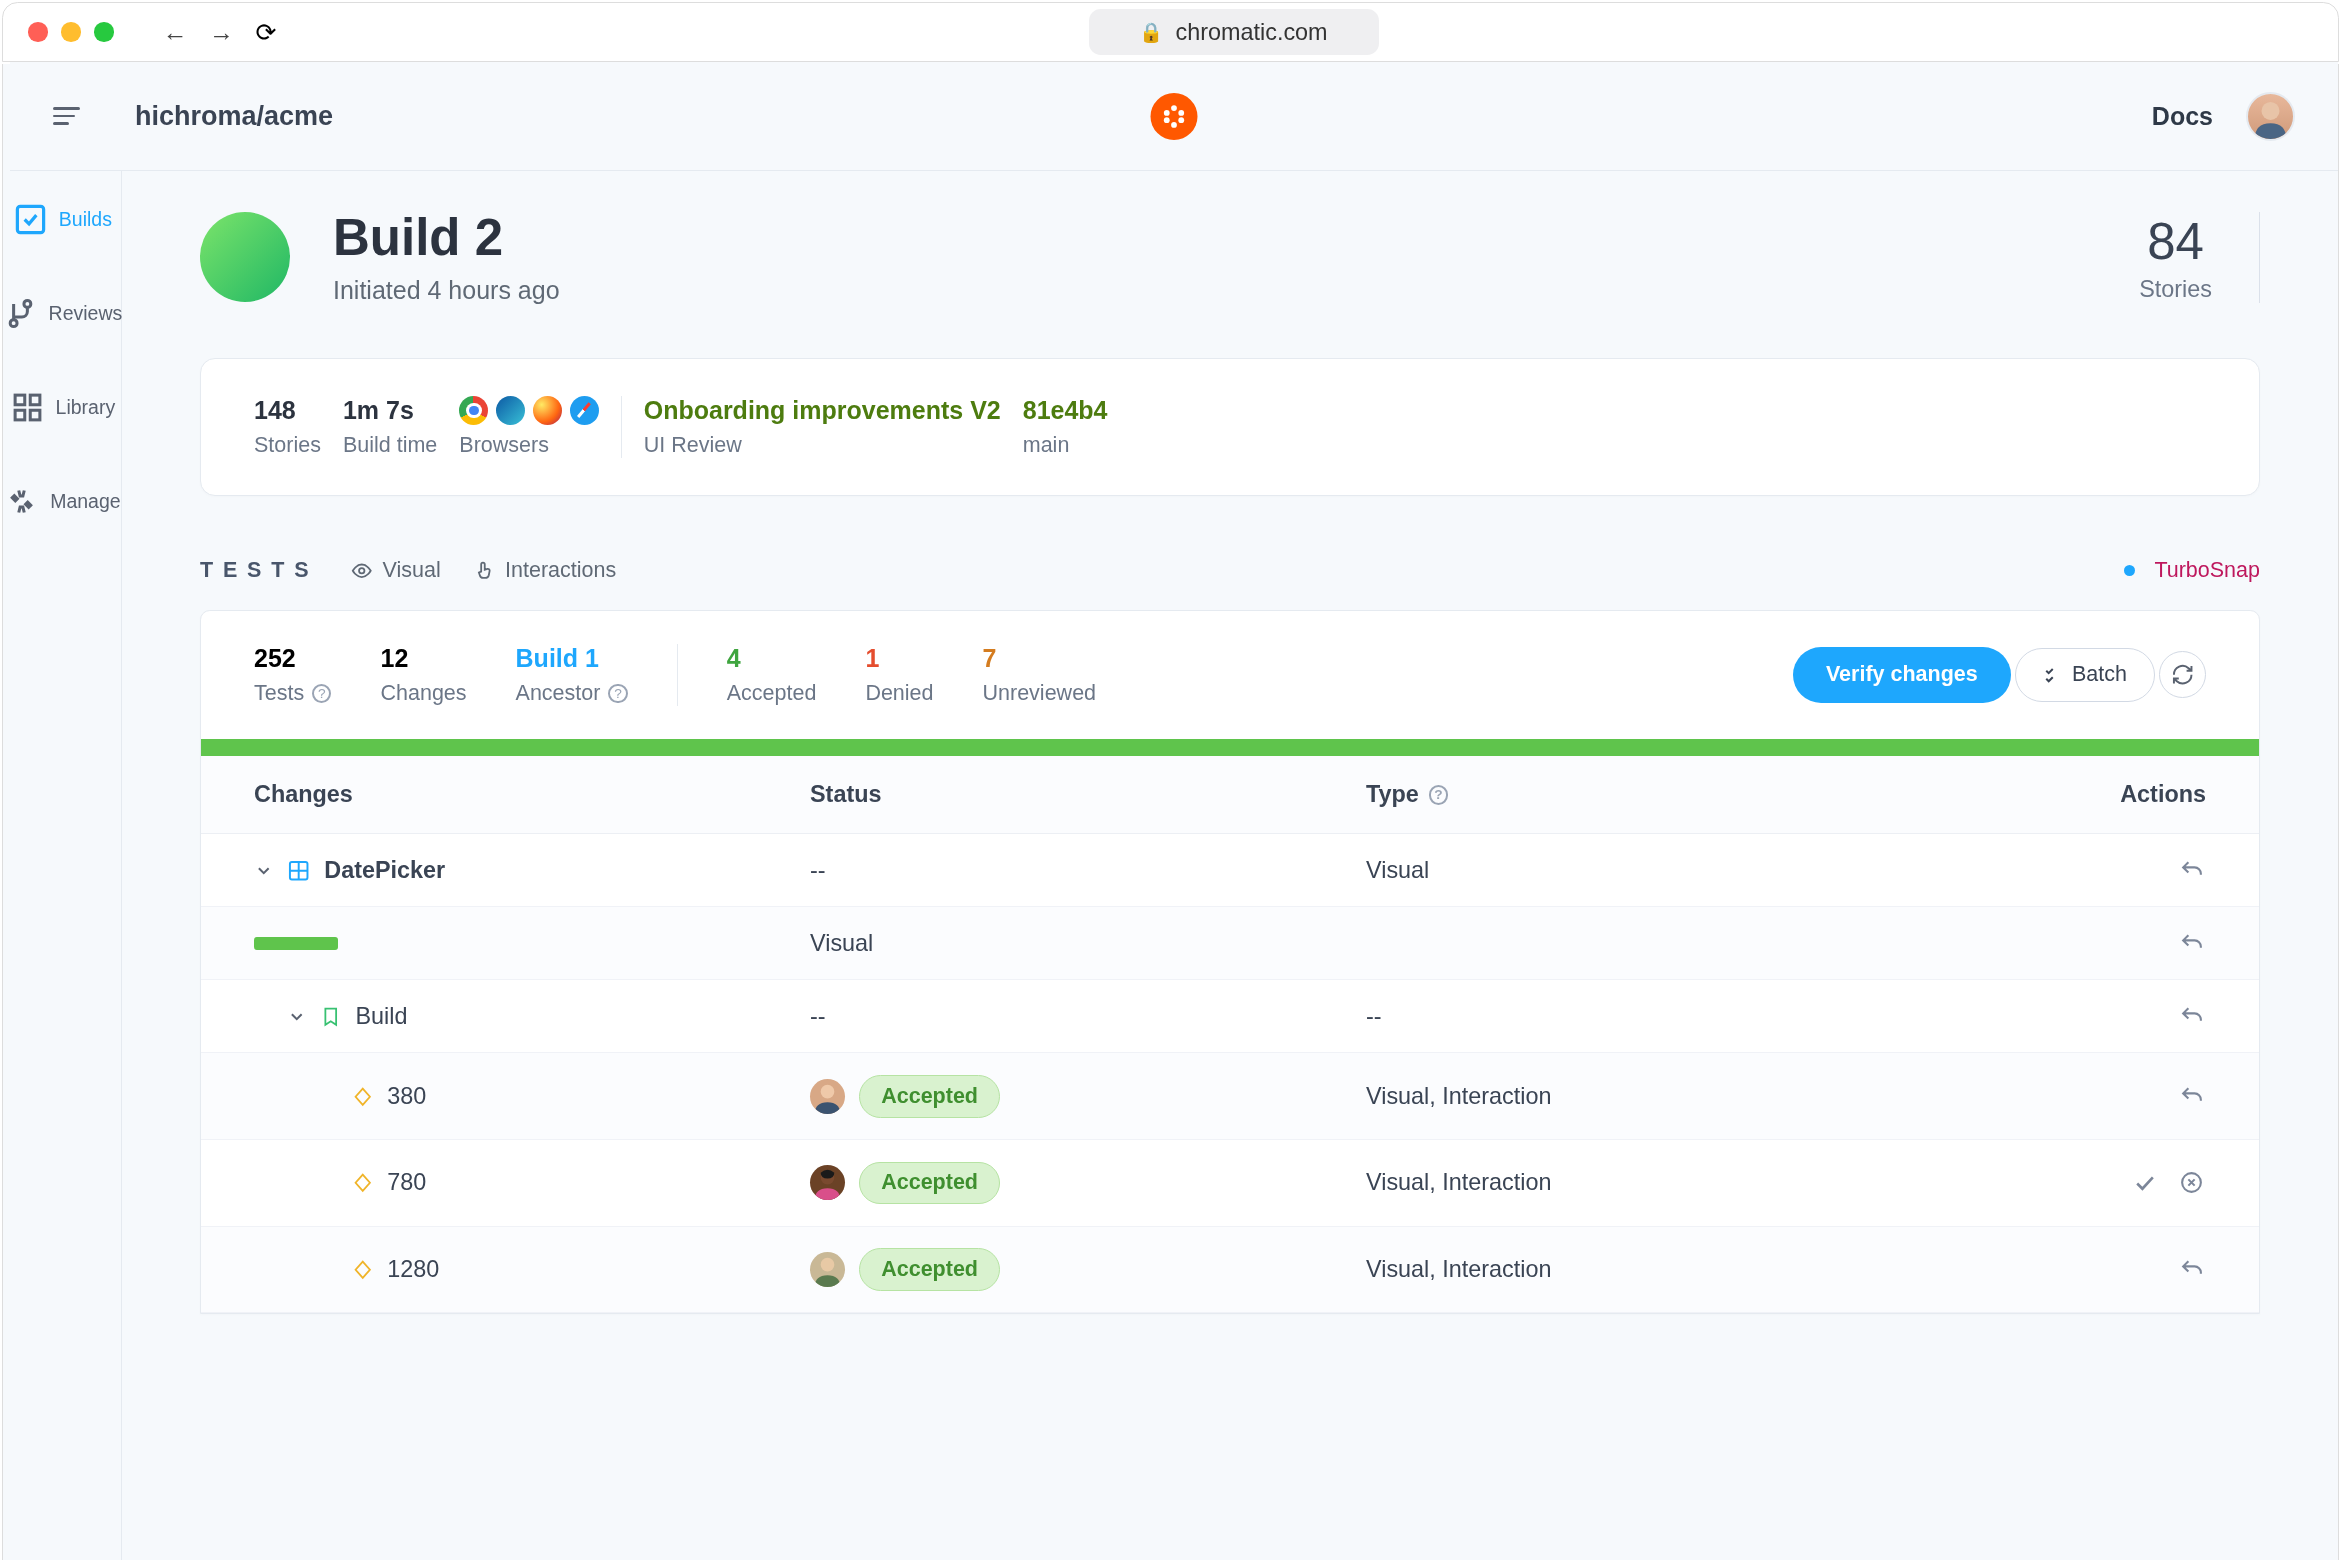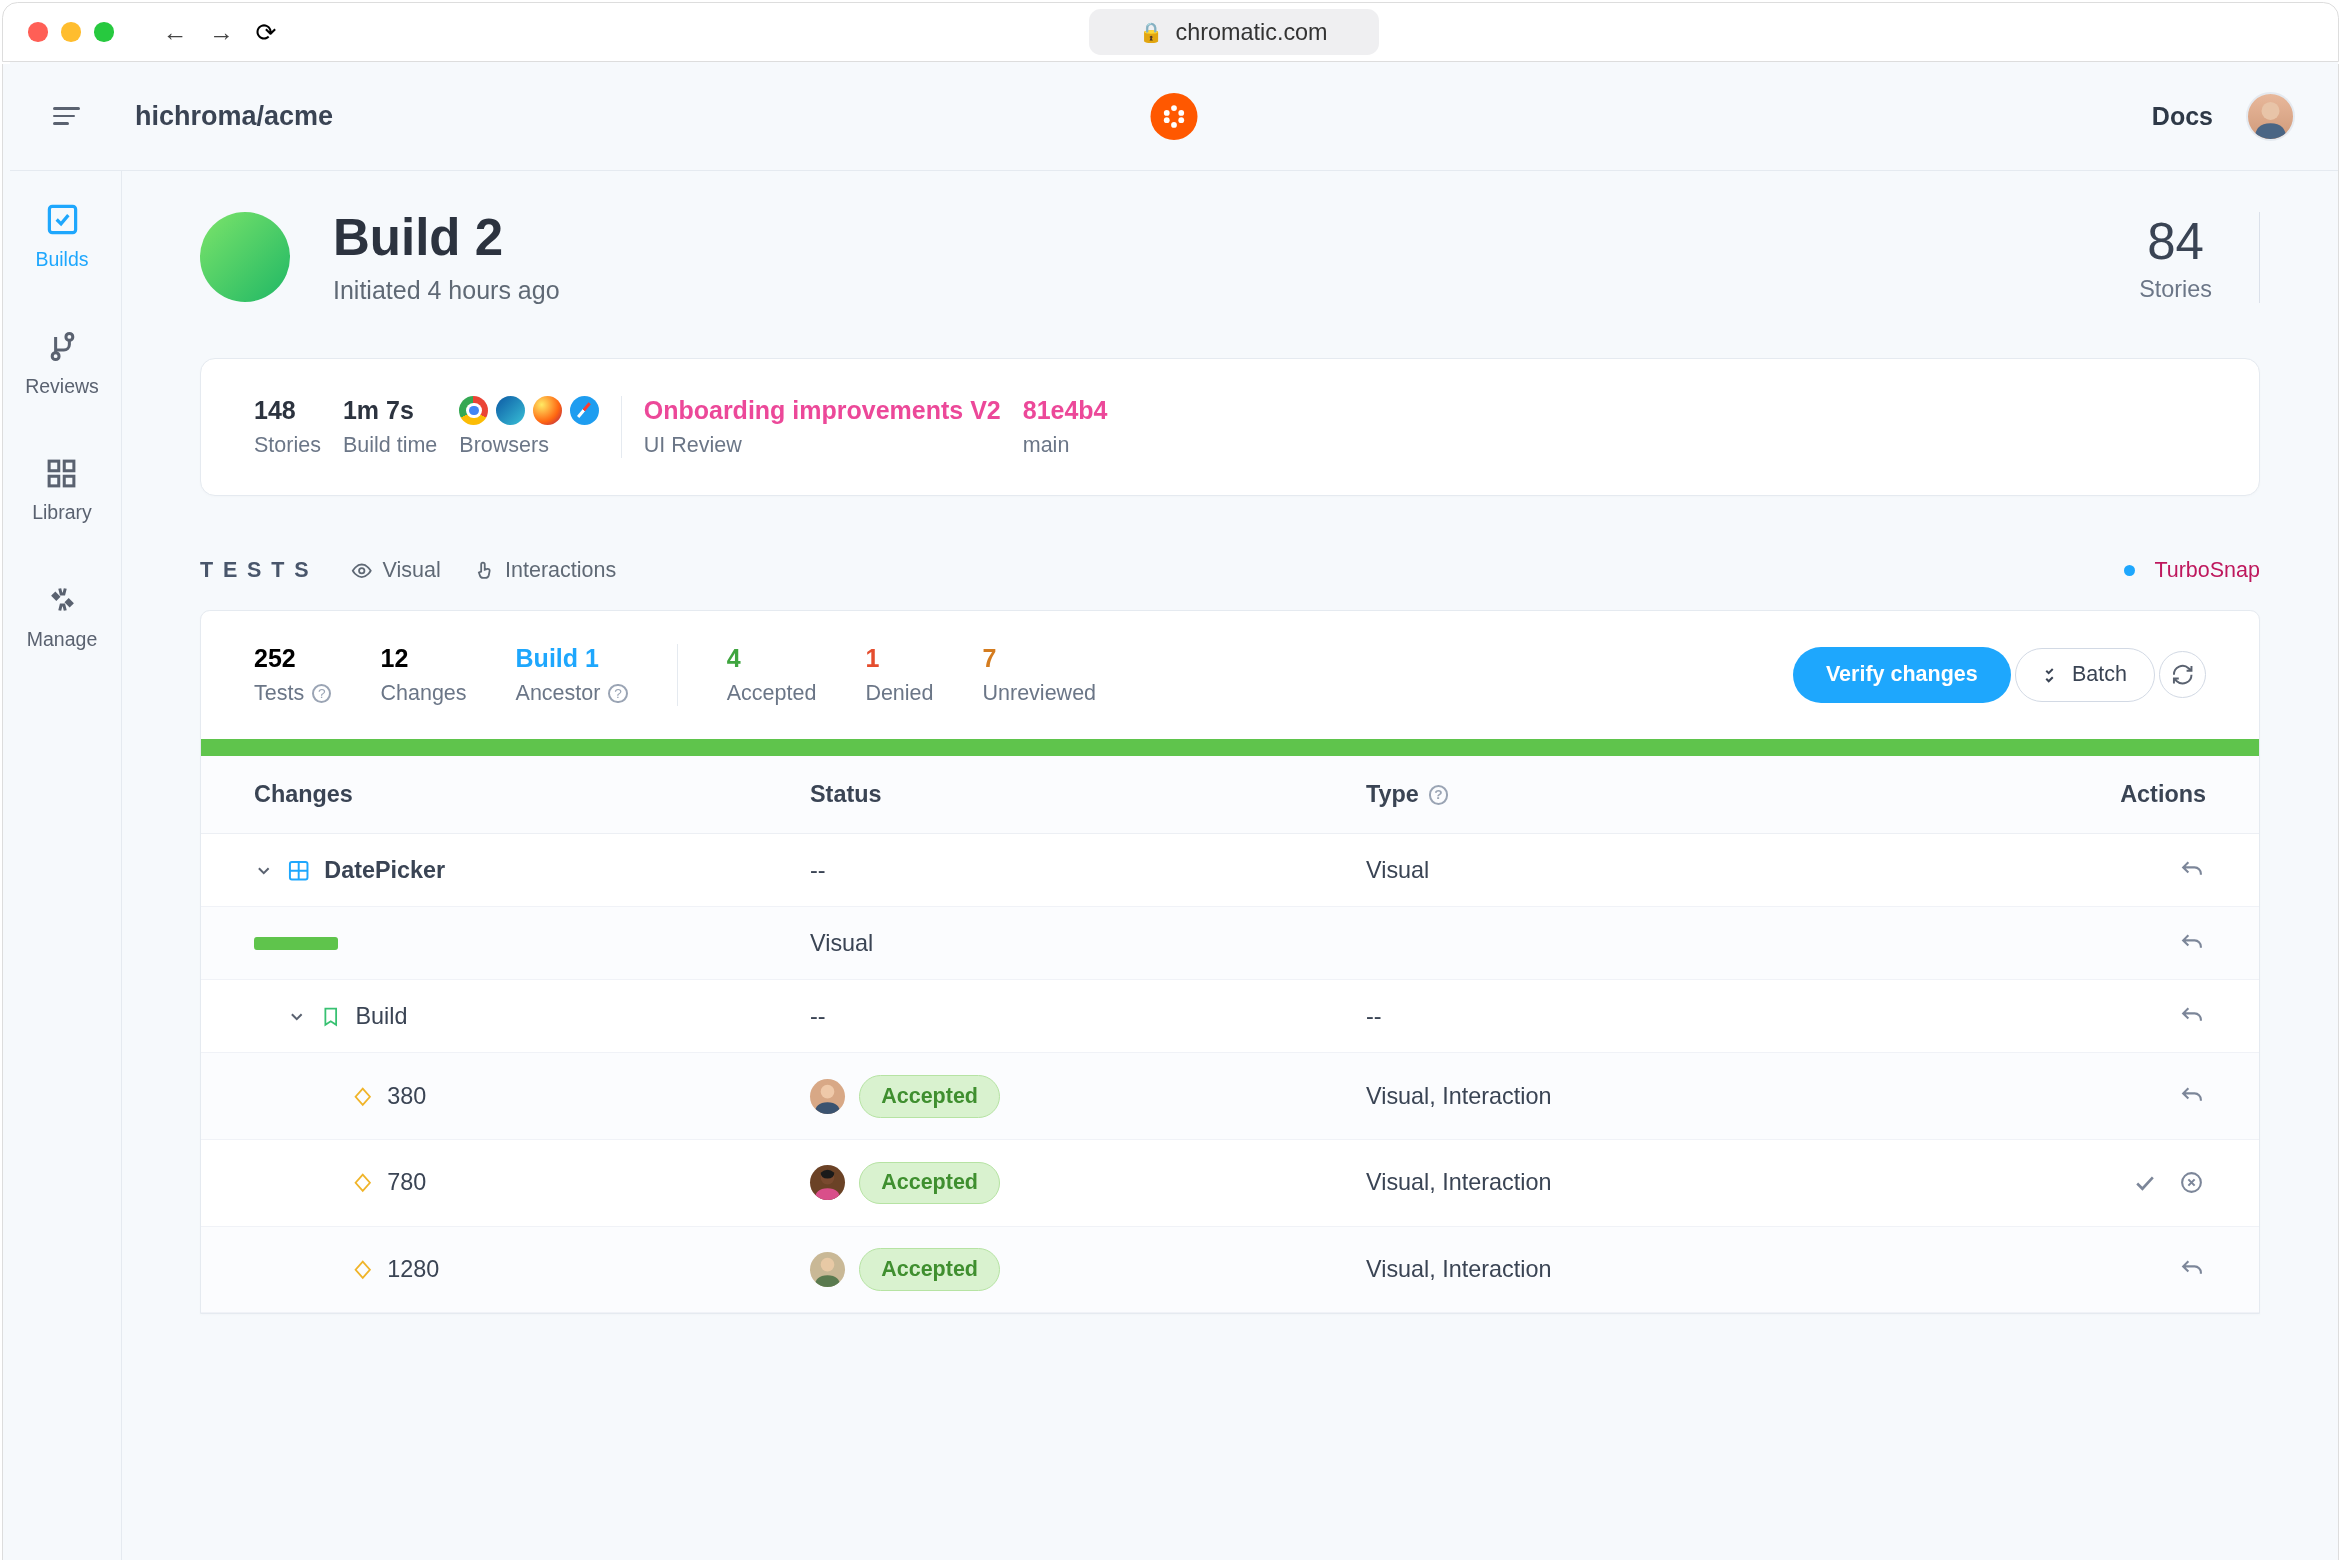--- a/index.html
+++ b/index.html
@@ -26,42 +26,42 @@
 .breadcrumb-text { font-size: 27px; font-weight: 700; color: #3a4454; }
 .center-logo { position: absolute; left: 50%; transform: translateX(-50%); width: 47px; height: 47px; border-radius: 50%; background: #ff5800; display: flex; align-items: center; justify-content: center; }
 .center-logo svg { width: 29px; height: 29px; }
 .header-right { margin-left: auto; display: flex; align-items: center; gap: 33px; }
 .docs-link { font-size: 25px; font-weight: 700; color: #2e3947; cursor: pointer; }
 .avatar { width: 49px; height: 49px; border-radius: 50%; background: linear-gradient(#e8b89b, #d09a7a); border: 2px solid #e5eaf0; overflow: hidden; }
 .avatar svg { width: 100%; height: 100%; }
 
 
 .sidebar { width: 119px; background: #f6f9fc; border-right: 1px solid #e5eaf0; padding-top: 137px; display: flex; flex-direction: column; align-items: center; gap: 57px; }
-.side-item { display: flex; flex-direction: column; align-items: center; gap: 9.8px; cursor: pointer; color: #5a6270; font-size: 19.5px; }
+.side-item { display: flex; flex-direction: row; align-items: center; gap: 9.8px; cursor: pointer; color: #5a6270; font-size: 19.5px; }
 .side-item.active { color: #1ea7fd; }
 .side-item .ico { width: 37px; height: 37px; display: flex; align-items: center; justify-content: center; }
 
 
 .main { flex: 1; background: #f6f9fc; padding: 146px 78px 0 78px; overflow: hidden; }
 
 
 .build-header { display: flex; align-items: center; margin-bottom: 53px; }
 .status-circle { width: 90px; height: 90px; border-radius: 50%; background: linear-gradient(135deg, #7ce46a, #1fb765); margin-right: 43px; }
 .build-title { font-size: 51px; font-weight: 800; color: #2c333f; line-height: 1.1; }
 .build-sub { font-size: 25px; color: #5f6975; margin-top: 9.8px; }
 .build-stats { margin-left: auto; display: flex; gap: 0; }
 .stat { text-align: center; padding: 0 47px; }
 .stat:first-child { border-right: 1px solid #dbe1ea; }
 .stat .num { font-size: 51px; font-weight: 300; color: #3a4454; }
 .stat .lbl { font-size: 23.4px; color: #6b7687; margin-top: 5.9px; }
 
 
 .info-card { background: #fff; border: 1px solid #e5eaf0; border-radius: 15px; padding: 37px 53px; display: flex; align-items: center; gap: 22px; margin-bottom: 62px; box-shadow: 0 1px 2.9px rgba(0,0,0,0.02); }
 .info-col .val { font-size: 25px; font-weight: 700; color: #2c333f; }
-.info-col .val.link { color: #ec4899; cursor: pointer; }
+.info-col .val.link { color: #4d7c0f; cursor: pointer; }
 .info-col .sub { font-size: 21.5px; color: #6b7687; margin-top: 7.8px; }
 .browsers-row { display: flex; gap: 7.8px; }
 .browser-ico { width: 29px; height: 29px; border-radius: 50%; }
 .divider-v { width: 1px; height: 62px; background: #e5eaf0; }
 
 
 .tests-heading { display: flex; align-items: center; margin-bottom: 27px; gap: 33px; }
 .tests-heading .label { letter-spacing: 9.8px; font-size: 21.5px; font-weight: 700; color: #49566b; }
 .filter-chip { display: flex; align-items: center; gap: 9.8px; font-size: 21.5px; color: #5f6975; cursor: pointer; }
 .turbo { margin-left: auto; display: flex; align-items: center; gap: 19px; font-size: 21.5px; color: #be185d; }

